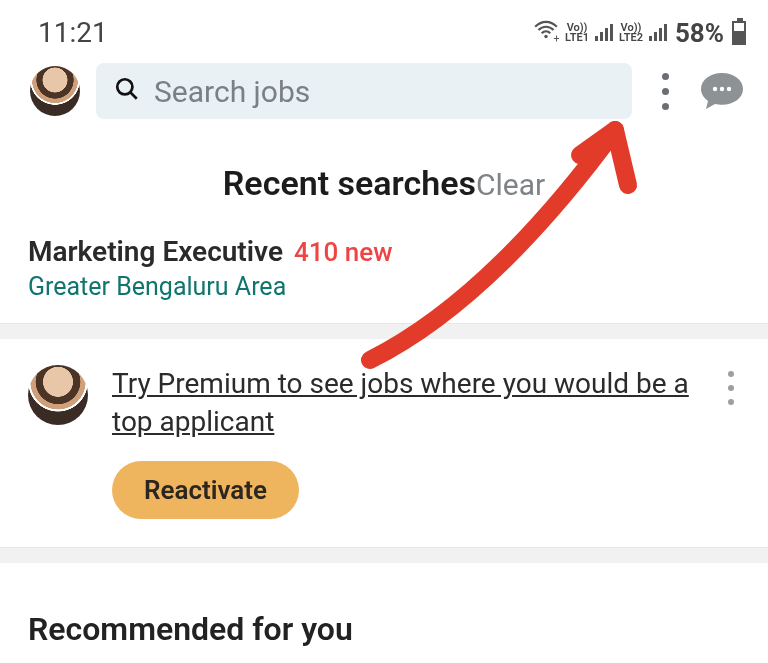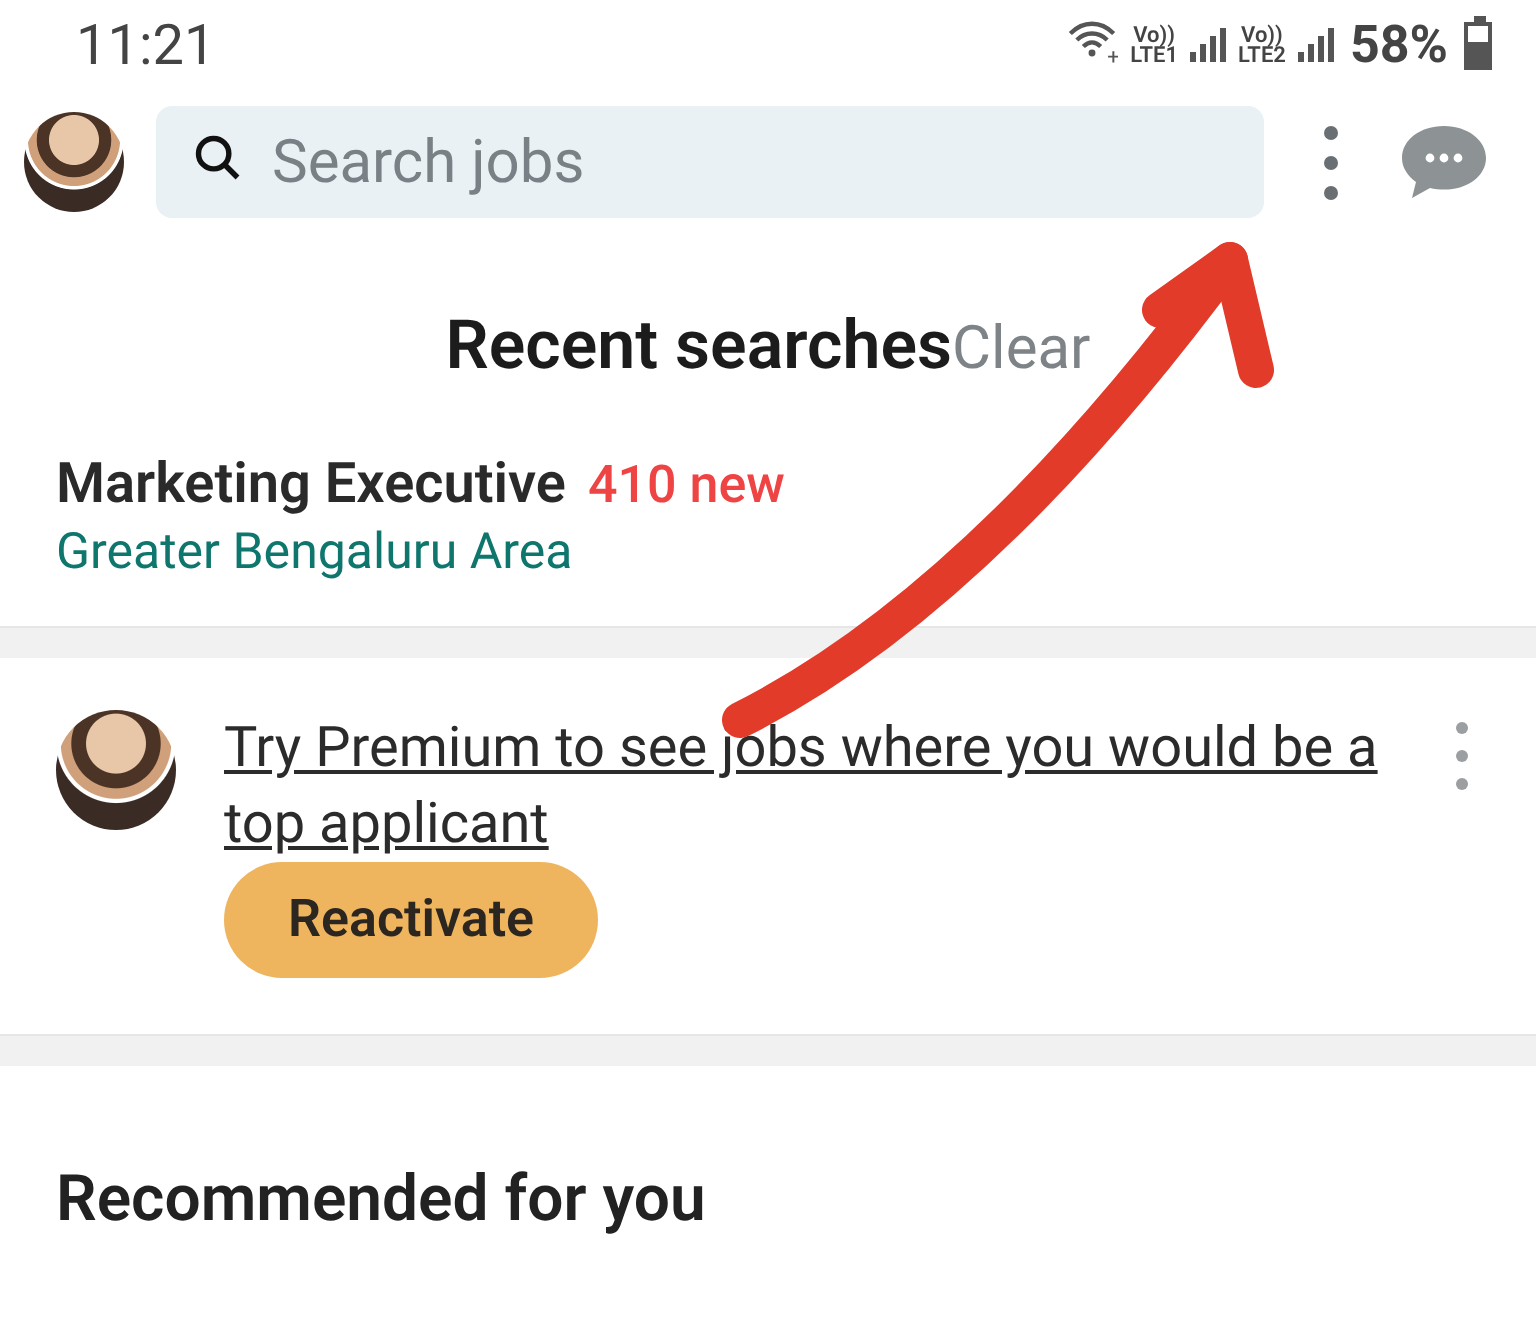--- a/index.html
+++ b/index.html
@@ -1,34 +1,34 @@
 <!DOCTYPE html>
 <html><head>
 <meta charset="utf-8">
 <style>
   * { margin:0; padding:0; box-sizing:border-box; font-family:-apple-system, Roboto, Arial, sans-serif; }
   body { width:768px; height:663px; background:#fff; position:relative; overflow:hidden; }
 
   
-  .status-bar { display:flex; justify-content:space-between; align-items:center; padding:6px 22px 4px 38px; font-size:28px; color:#444; }
+  .status-bar { display:flex; justify-content:space-between; align-items:center; padding:16px 22px 4px 38px; font-size:28px; color:#444; }
   .status-right { display:flex; align-items:center; gap:6px; font-size:22px; }
   .status-right .small { font-size:11px; line-height:10px; font-weight:600; }
   .sigcol { display:flex; align-items:flex-end; gap:2px; }
   .sigcol span { width:3px; background:#555; display:inline-block; }
   .sigcol span:nth-child(1){height:5px;}
   .sigcol span:nth-child(2){height:9px;}
   .sigcol span:nth-child(3){height:13px;}
   .sigcol span:nth-child(4){height:17px;}
   .batt { width:14px; height:24px; border:2px solid #555; position:relative; display:inline-block; margin-left:2px; }
   .batt::before { content:""; position:absolute; top:-5px; left:3px; width:6px; height:3px; background:#555; }
   .batt::after { content:""; position:absolute; bottom:0; left:0; right:0; height:58%; background:#555; }
   .wifi { display:inline-block; }
 
   
-  .header { display:flex; align-items:center; gap:16px; padding:10px 22px 12px 12px; }
+  .header { display:flex; align-items:center; gap:16px; padding:10px 22px 12px 30px; }
   .avatar { width:50px; height:50px; border-radius:50%; background:radial-gradient(circle at 50% 28%, #e8c7a8 0 28%, #4b3325 29% 42%, #cfa07a 43% 52%, #fff 53% 56%, #3a2c25 57% 100%); flex:0 0 auto; }
   .search { flex:1; background:#e9f1f4; border-radius:8px; height:56px; display:flex; align-items:center; gap:14px; padding:0 18px; }
   .search svg { width:26px; height:26px; }
   .search-ph { color:#7a8186; font-size:30px; }
   .dots-v { width:34px; display:flex; flex-direction:column; align-items:center; gap:8px; }
   .dots-v span { width:7px; height:7px; border-radius:50%; background:#6a6f73; }
   .chat-ico { width:48px; height:40px; position:relative; }
   .chat-ico svg { width:100%; height:100%; }
 
   
@@ -42,21 +42,21 @@
   .recent-new { color:#ef4444; font-weight:500; font-size:26px; margin-left:4px; }
   .recent-line2 { font-size:25px; color:#0f766e; margin-top:4px; }
 
   .divider { height:16px; background:#f1f1f1; border-top:1px solid #e6e6e6; }
 
   
   .card { display:flex; gap:24px; padding:26px 20px 28px 28px; align-items:flex-start; }
   .card .avatar { width:60px; height:60px; }
   .card-body { flex:1; }
   .card-text { font-size:28px; color:#2b2b2b; line-height:1.35;text-decoration:underline; }
-  .pill { display:inline-block; background:#efb45e; color:#2c2620; font-size:26px; font-weight:600; padding:14px 32px; border-radius:40px; }
+  .pill { display:inline-block; margin-top:20px; background:#efb45e; color:#2c2620; font-size:26px; font-weight:600; padding:14px 32px; border-radius:40px; }
   .card .dots-v { margin-top:6px; }
   .card .dots-v span { background:#9b9fa2; width:6px; height:6px; }
 
   
   .rec { padding:34px 28px 0 28px; }
   .rec-title { font-size:32px; font-weight:600; color:#222;margin-top:13px; }
 
   
   .arrow { position:absolute; left:350px; top:100px; pointer-events:none; }
 </style>

